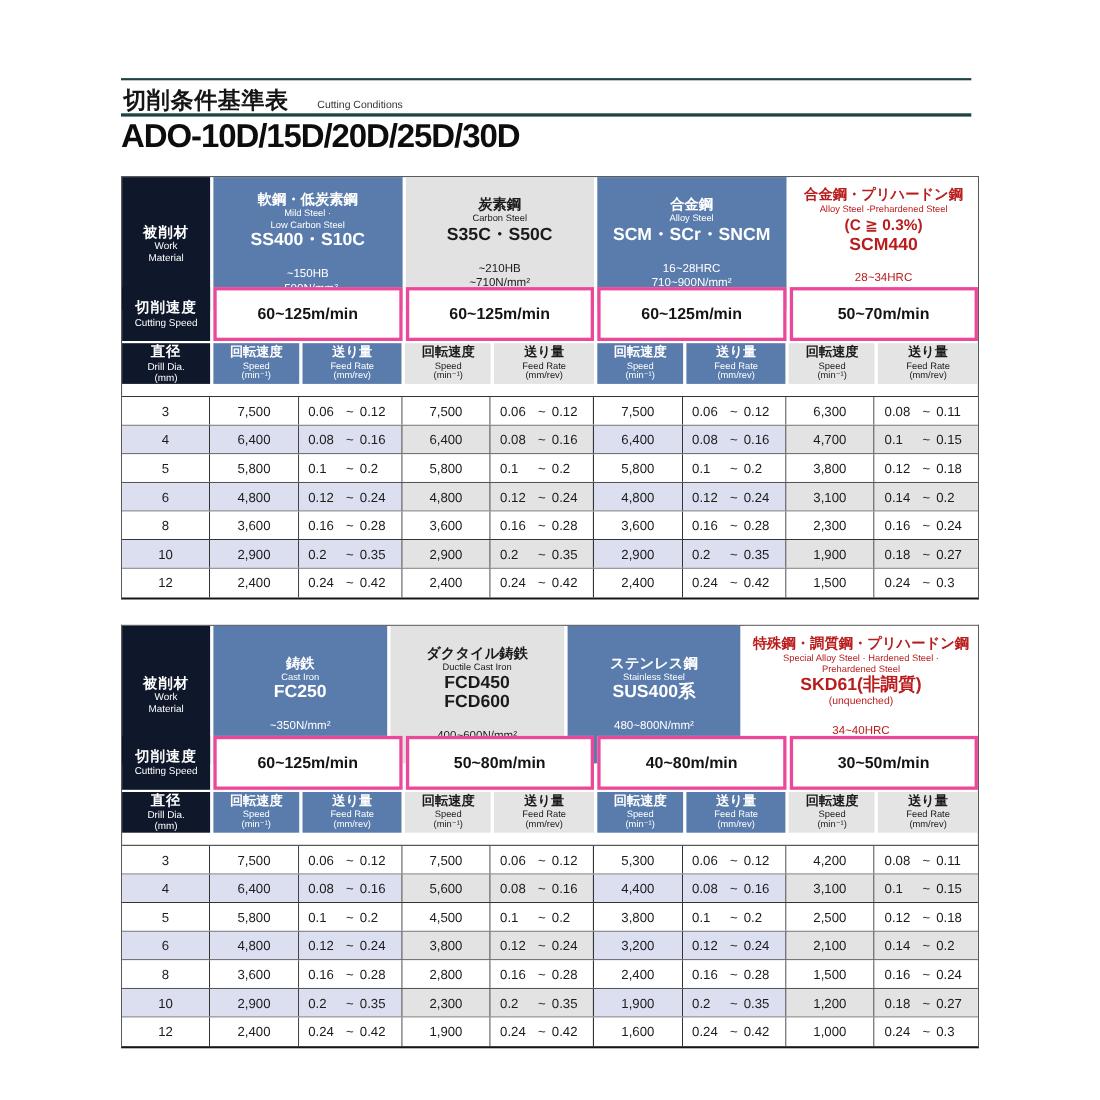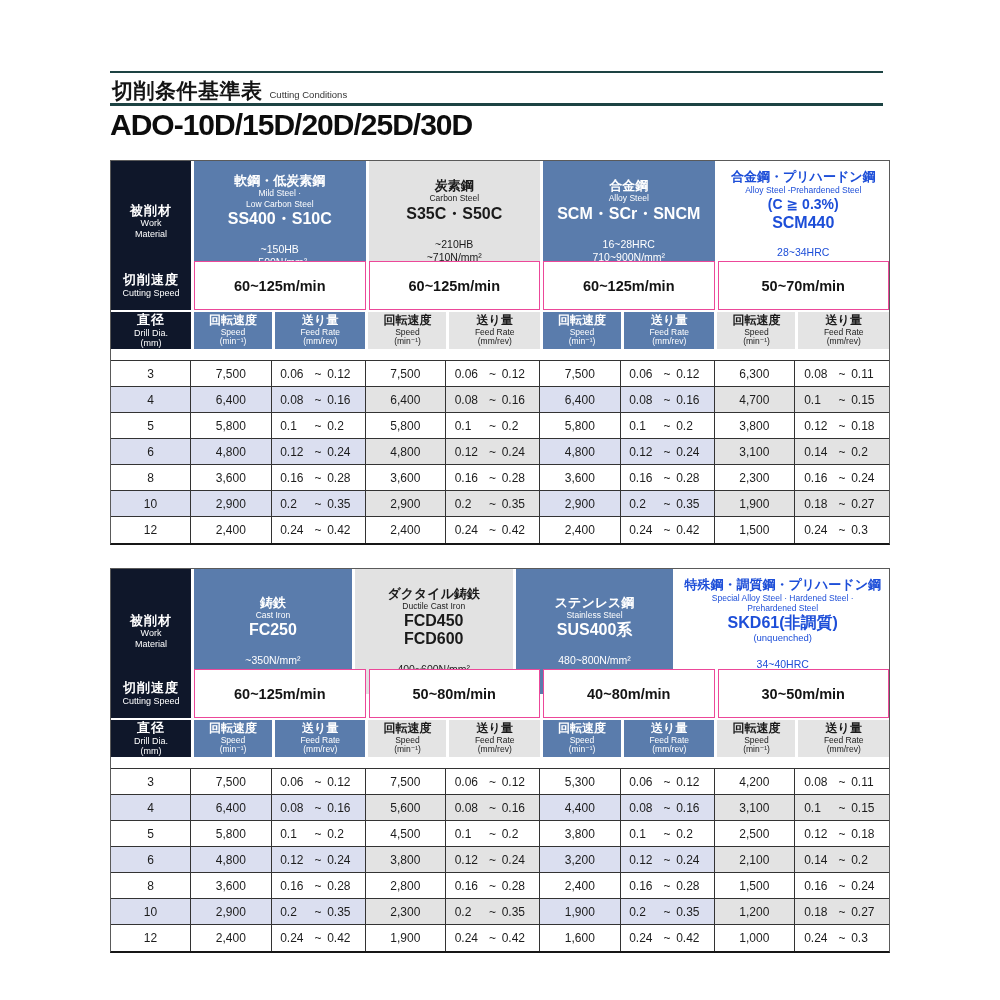--- a/index.html
+++ b/index.html
@@ -2,21 +2,21 @@
 <html><head>
 <meta charset="utf-8">
 <style>
   *{margin:0;padding:0;box-sizing:border-box}
   html,body{width:1000px;height:1000px}
   body{background:#fff;font-family:"Liberation Sans","DejaVu Sans",sans-serif;color:#111;overflow:hidden}
   .content{position:relative;width:780px;height:1000px;margin-left:110px}
 
   
   .rule-top{position:absolute;top:71px;left:0;width:773px;height:2px;background:#1d4343}
-  .masthead{position:absolute;top:77px;left:2px;display:flex;align-items:baseline;gap:7px}
+  .masthead{position:absolute;top:77px;left:2px;display:flex;align-items:baseline;gap:26px}
   .title-jp{font-size:21px;font-weight:bold;letter-spacing:.5px;color:#141414}
   .title-en{font-size:9.5px;color:#333}
   .rule-mid{position:absolute;top:103px;left:0;width:773px;height:3px;background:#1d4343}
   .product{position:absolute;top:108px;left:0;font-size:30px;font-weight:bold;letter-spacing:-1px;color:#0d0d0d}
 
   
   .tables{position:absolute;inset:0}
   .ctable{position:absolute;left:0;width:780px;background:#fff;border:1px solid #5a5a5a;border-bottom:2px solid #161616}
   .ctable:nth-of-type(1){top:160px}
   .ctable:nth-of-type(2){top:568px}
@@ -27,30 +27,30 @@
   .colhead-row{display:grid;grid-template-columns:80px repeat(4,81fr 94fr);gap:3px;height:34px;margin-bottom:14px}
 
   .corner{background:#0f172a;color:#fff;display:flex;flex-direction:column;align-items:center;justify-content:center;text-align:center;line-height:1.2}
   .c-jp{font-size:13px;font-weight:bold;letter-spacing:1px}
   .c-en{font-size:9px;white-space:pre-line;line-height:1.2}
   .c-unit{font-size:9px}
 
   .mat{display:flex;flex-direction:column;align-items:center;justify-content:center;text-align:center;padding:8px;line-height:1.2}
   .mat-row .mats div.mat:nth-of-type(1),.mat-row .mats div.mat:nth-of-type(3){background:#5a7cac;color:#fff}
   .mat-row .mats div.mat:nth-of-type(2){background:#e2e2e2;color:#1a1a1a}
-  .mat-row .mats div.mat:nth-of-type(4){background:#ffffff;color:#1d4ed8}
+  .mat-row .mats div.mat:nth-of-type(4){background:#ffffff;color:#b91c1c}
   .m-jp{font-size:13px;font-weight:bold;white-space:nowrap}
   .m-en{font-size:8.5px;line-height:1.2;white-space:pre-line}
   .m-note{font-size:14px;font-weight:bold;margin-top:1px}
   .m-note:empty,.m-post:empty{display:none}
   .m-grade{font-size:16px;font-weight:bold;line-height:1.12;margin-top:1px;white-space:pre-line}
   .m-post{font-size:9.5px}
   .m-spec{font-size:10.5px;line-height:1.3;white-space:pre-line;margin-top:15px}
 
-  .cs{background:#fff;border:1px solid #ec4899;display:flex;align-items:center;justify-content:center;font-size:14.5px;font-weight:bold;color:#141414}
+  .cs{background:#fff;border:3px solid #ec4899;display:flex;align-items:center;justify-content:center;font-size:14.5px;font-weight:bold;color:#141414}
 
   .ch{display:flex;flex-direction:column;align-items:center;justify-content:center;text-align:left;line-height:1.15}
   .colhead-row .mats div.ch:nth-of-type(1),.colhead-row .mats div.ch:nth-of-type(2),
   .colhead-row .mats div.ch:nth-of-type(5),.colhead-row .mats div.ch:nth-of-type(6){background:#5a7cac;color:#fff}
   .colhead-row .mats div.ch:nth-of-type(3),.colhead-row .mats div.ch:nth-of-type(4),
   .colhead-row .mats div.ch:nth-of-type(7),.colhead-row .mats div.ch:nth-of-type(8){background:#e4e4e4;color:#1a1a1a}
   .ch-jp{font-size:12px;font-weight:bold}
   .ch-en{font-size:8.5px}
   .ch-unit{font-size:8.5px}
 

